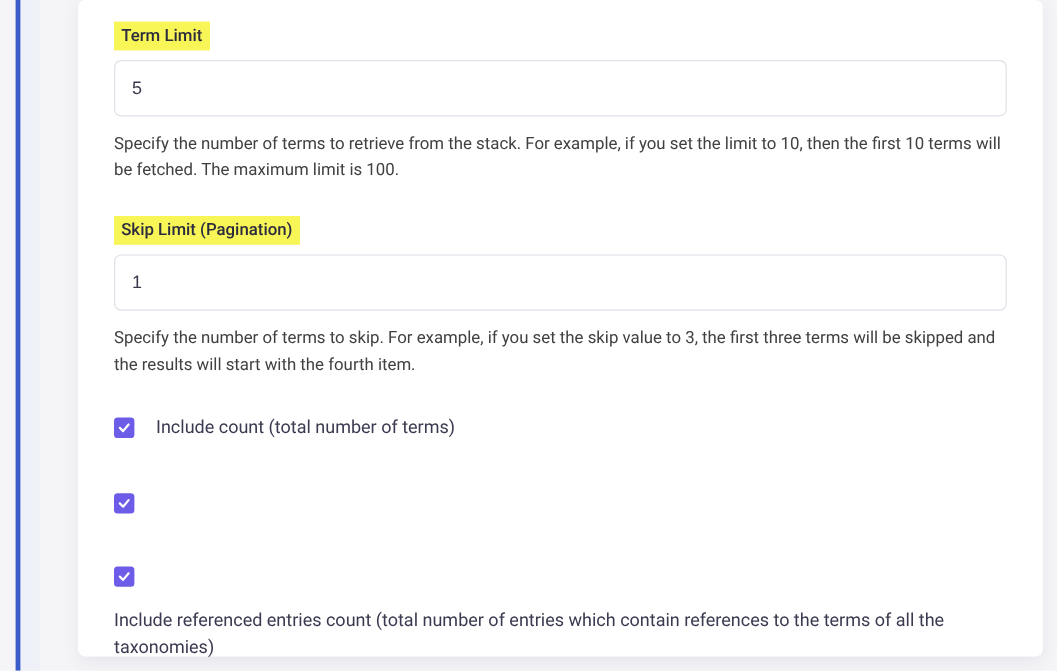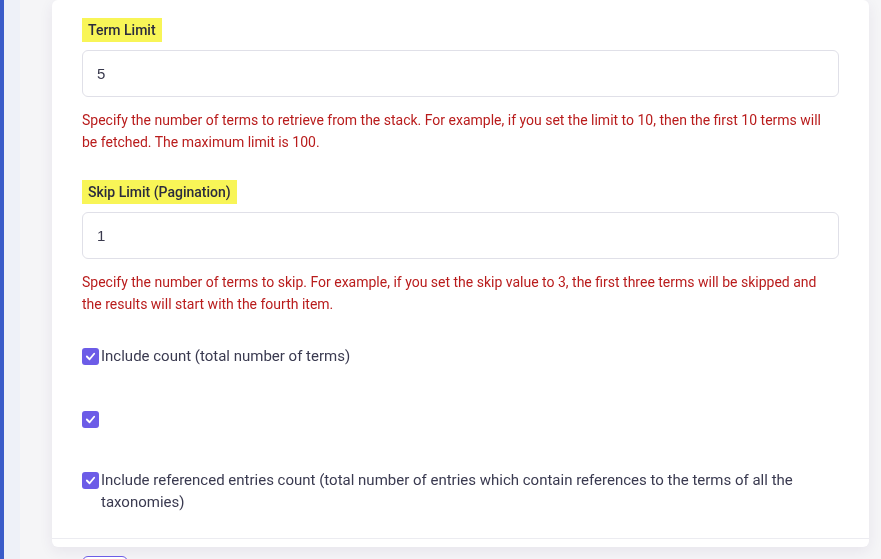--- a/index.html
+++ b/index.html
@@ -10,20 +10,21 @@
     body {
       font-family: -apple-system, BlinkMacSystemFont, "Segoe UI", Roboto, sans-serif;
       background: #f5f5f7;
       width: 881px;
       height: 559px;
       overflow: hidden;
     }
     .wrapper {
       display: flex;
       height: 100%;
+      margin-left: 13px;
     }
     .slim-bar {
       width: 20px;
       background: #eef1f8;
       border-left: 4px solid #3a5cc9;
       flex-shrink: 0;
     }
     .card {
       flex: 1;
       background: #ffffff;
@@ -52,33 +53,34 @@
       width: 100%;
       border: 1px solid #e0e0e8;
       border-radius: 6px;
       padding: 14px 14px;
       font-size: 15px;
       color: #39394d;
       margin-bottom: 12px;
       outline: none;
     }
     .helper-text {
-      color: #b91c1c;
+      color: #404040;
       font-size: 14px;
       line-height: 1.6;
       margin-bottom: 26px;
     }
     .checkbox-row {
       display: flex;
       align-items: flex-start;
       margin-bottom: 42px;
-      gap: 2px;
+      gap: 18px;
     }
     .checkbox-row:last-of-type {
       margin-bottom: 24px;
+      flex-direction: column;
     }
     .check {
       width: 17px;
       height: 17px;
       background: #6c5ce7;
       border-radius: 3px;
       display: flex;
       align-items: center;
       justify-content: center;
       flex-shrink: 0;

